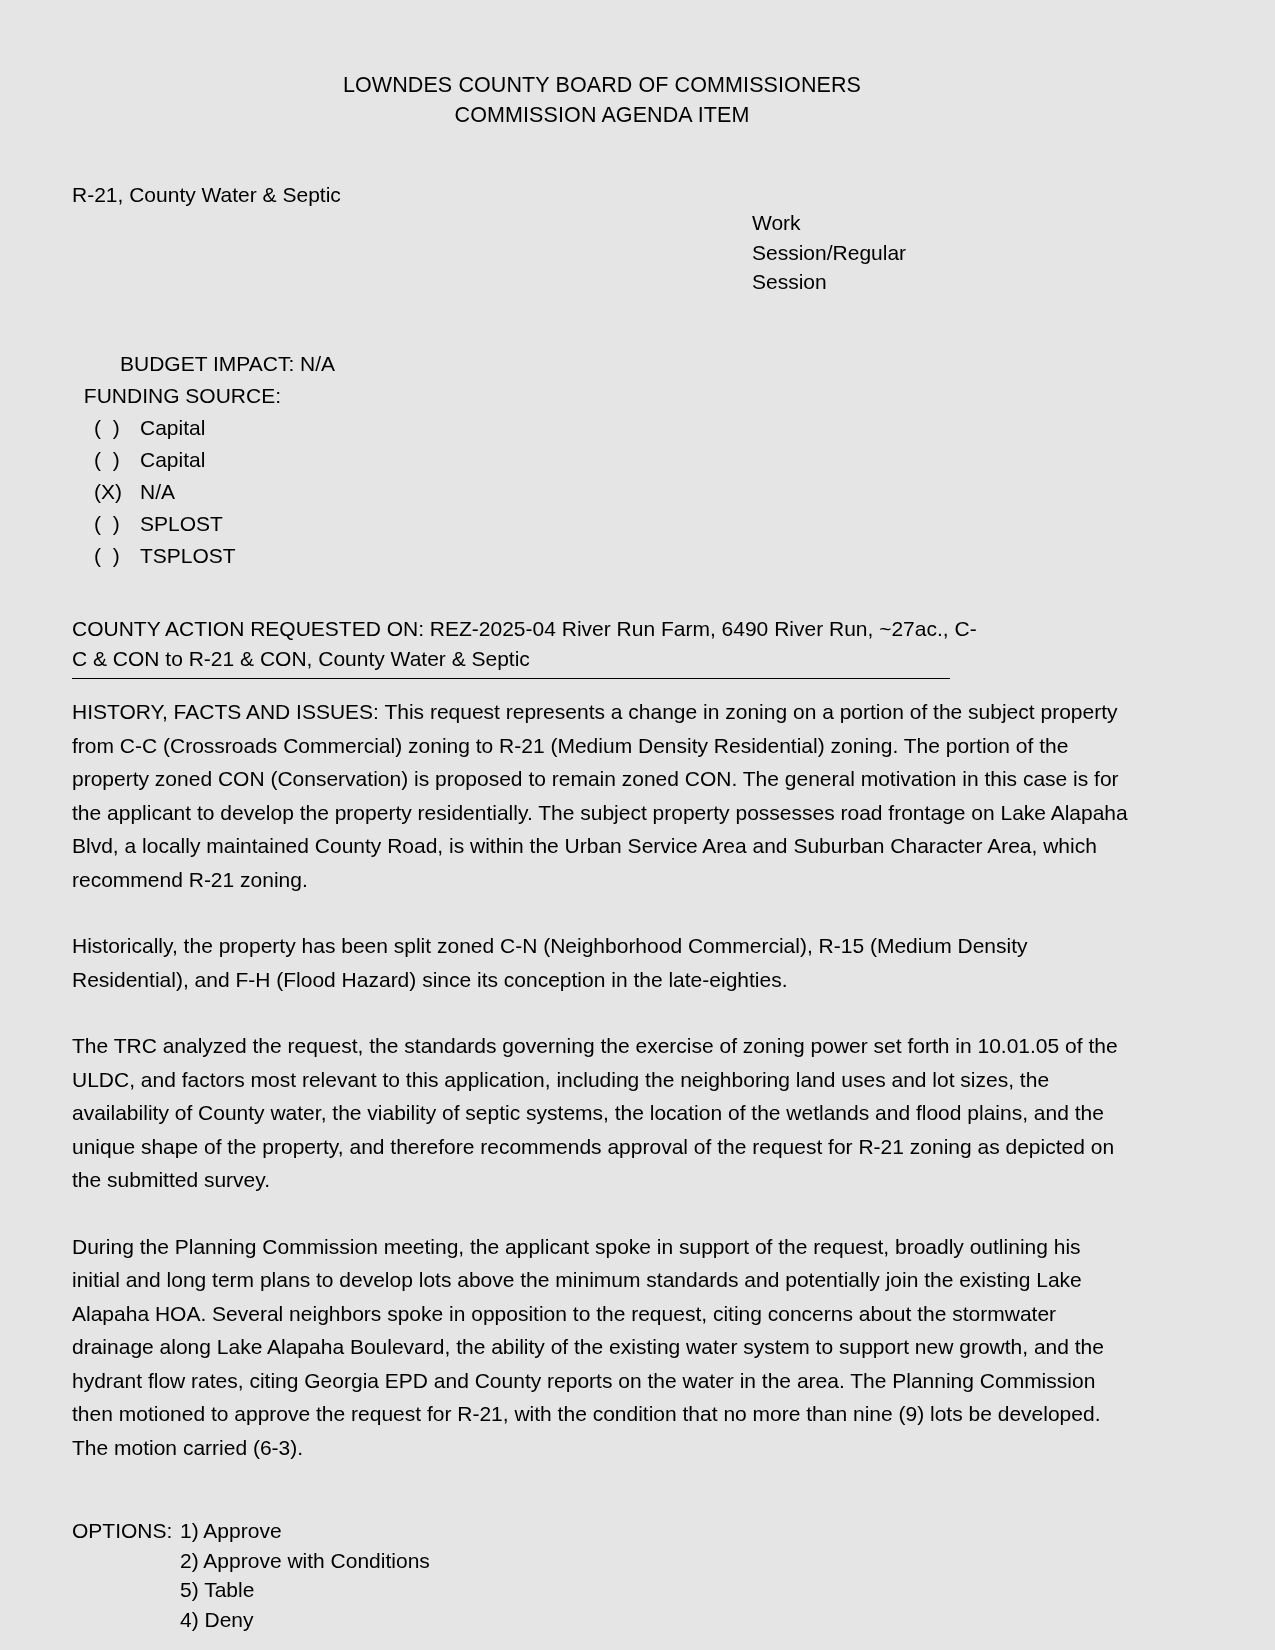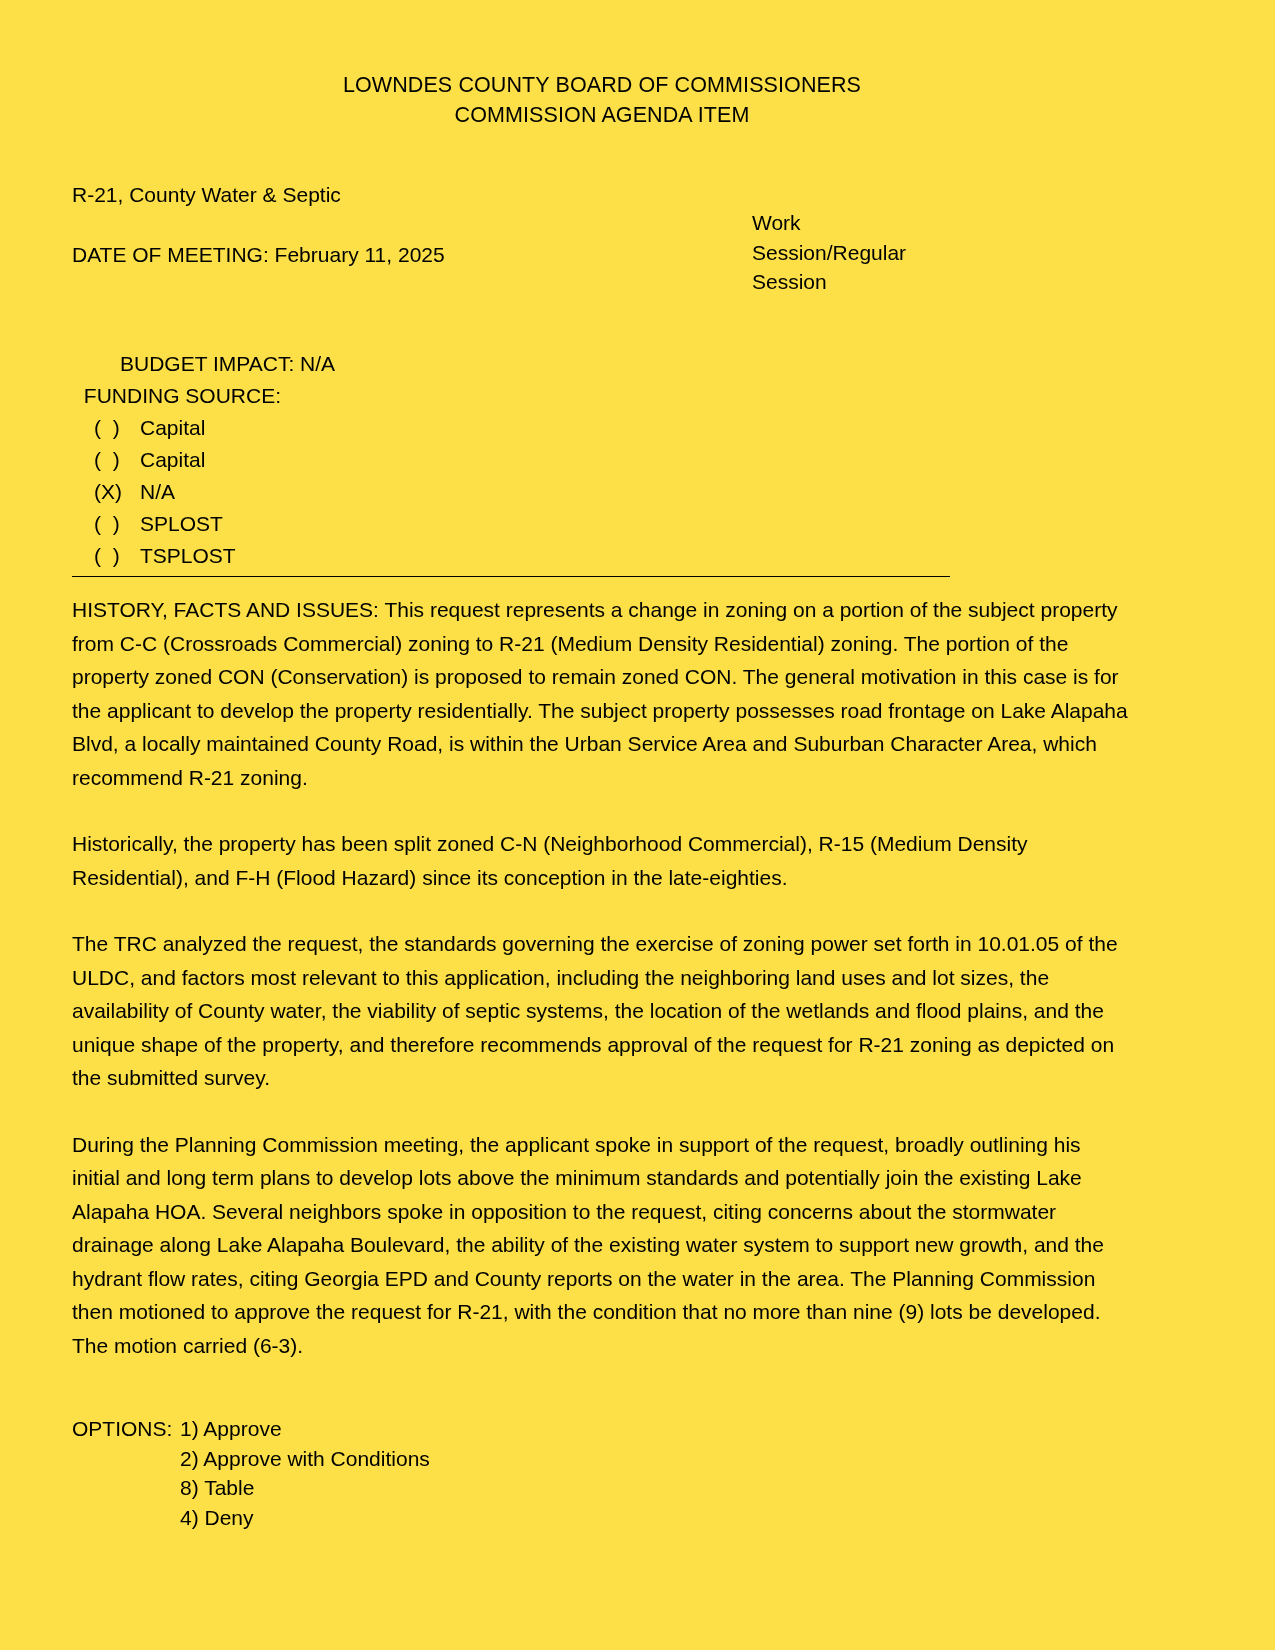--- a/index.html
+++ b/index.html
@@ -9,21 +9,21 @@
     background: #ffffff;
   }
   body {
     font-family: "Liberation Sans", sans-serif;
     color: #000000;
   }
   .page {
     position: relative;
     width: 1275px;
     height: 1650px;
-    background: #fde047;
+    background: #e5e5e5;
     margin: 0 auto;
     overflow: hidden;
     box-sizing: border-box;
     padding-left: 38px;
   }
   .content {
     position: absolute;
     left: 72px;
     top: 0;
     width: 1060px;
@@ -153,21 +153,20 @@
     <div class="subject-block">
       <div class="subject-line">R-21, County Water &amp; Septic</div>
     </div>
 
     <div class="meeting-row">
       <div class="session-col">
         <div>Work</div>
         <div>Session/Regular</div>
         <div>Session</div>
       </div>
-      <div class="meeting-left">DATE OF MEETING: February 11, 2025</div>
     </div>
 
     <div class="budget-block">
       <div class="budget-line">BUDGET IMPACT: N/A</div>
       <div class="funding-line"> FUNDING SOURCE:</div>
       <ul class="funding-list">
         <li>
           <span class="funding-mark">(  )</span>
           <span class="funding-label">Capital</span>
         </li>
@@ -183,35 +182,39 @@
           <span class="funding-mark">(  )</span>
           <span class="funding-label">SPLOST</span>
         </li>
         <li>
           <span class="funding-mark">(  )</span>
           <span class="funding-label">TSPLOST</span>
         </li>
       </ul>
     </div>
 
+    <div class="county-action">
+      <div>COUNTY ACTION REQUESTED ON: REZ-2025-04 River Run Farm, 6490 River Run, ~27ac., C-</div>
+      <div>C &amp; CON to R-21 &amp; CON, County Water &amp; Septic</div>
+    </div>
     <hr class="rule">
 
     <div class="body-wrap">
       <p class="para">HISTORY, FACTS AND ISSUES: This request represents a change in zoning on a portion of the subject property from C-C (Crossroads Commercial) zoning to R-21 (Medium Density Residential) zoning. The portion of the property zoned CON (Conservation) is proposed to remain zoned CON.  The general motivation in this case is for the applicant to develop the property residentially. The subject property possesses road frontage on Lake Alapaha Blvd, a locally maintained County Road, is within the Urban Service Area and Suburban Character Area, which recommend R-21 zoning.</p>
       <p class="para">Historically, the property has been split zoned C-N (Neighborhood Commercial), R-15 (Medium Density Residential), and F-H (Flood Hazard) since its conception in the late-eighties.</p>
       <p class="para">The TRC analyzed the request, the standards governing the exercise of zoning power set forth in 10.01.05 of the ULDC, and factors most relevant to this application, including the neighboring land uses and lot sizes, the availability of County water, the viability of septic systems, the location of the wetlands and flood plains, and the unique shape of the property, and therefore recommends approval of the request for R-21 zoning as depicted on the submitted survey.</p>
       <p class="para">During the Planning Commission meeting, the applicant spoke in support of the request, broadly outlining his initial and long term plans to develop lots above the minimum standards and potentially join the existing Lake Alapaha HOA. Several neighbors spoke in opposition to the request, citing concerns about the stormwater drainage along Lake Alapaha Boulevard, the ability of the existing water system to support new growth, and the hydrant flow rates, citing Georgia EPD and County reports on the water in the area. The Planning Commission then motioned to approve the request for R-21, with the condition that no more than nine (9) lots be developed. The motion carried (6-3).</p>
     </div>
 
     <div class="options-block">
       <div class="options-row">
         <span class="options-label">OPTIONS:</span>
         <ul class="options-list">
           <li>1) Approve</li>
           <li>2) Approve with Conditions</li>
-          <li>8) Table</li>
+          <li>5) Table</li>
           <li>4) Deny</li>
         </ul>
       </div>
     </div>
 
   </div>
 </div>
 
 </body></html>

